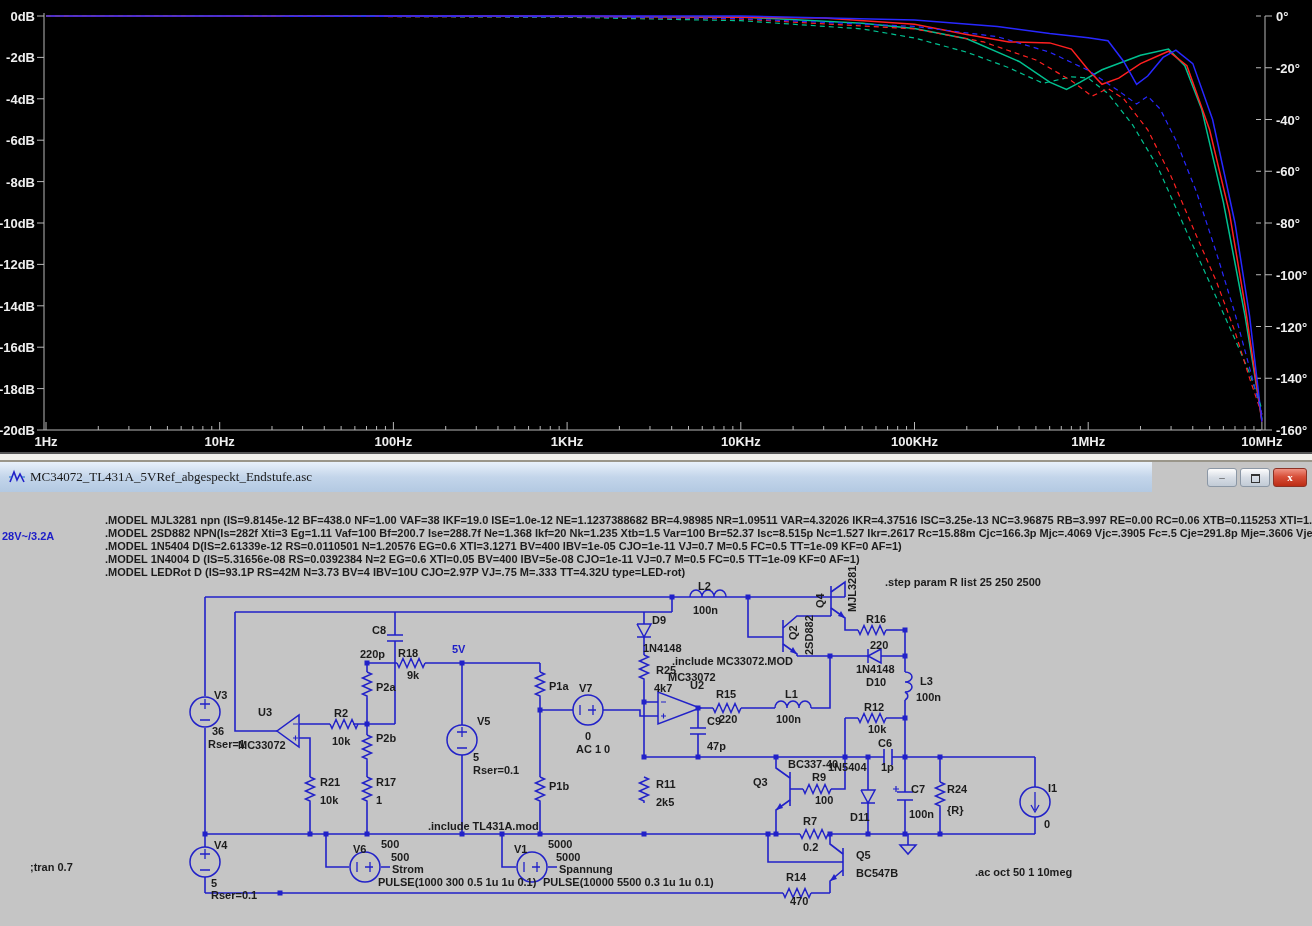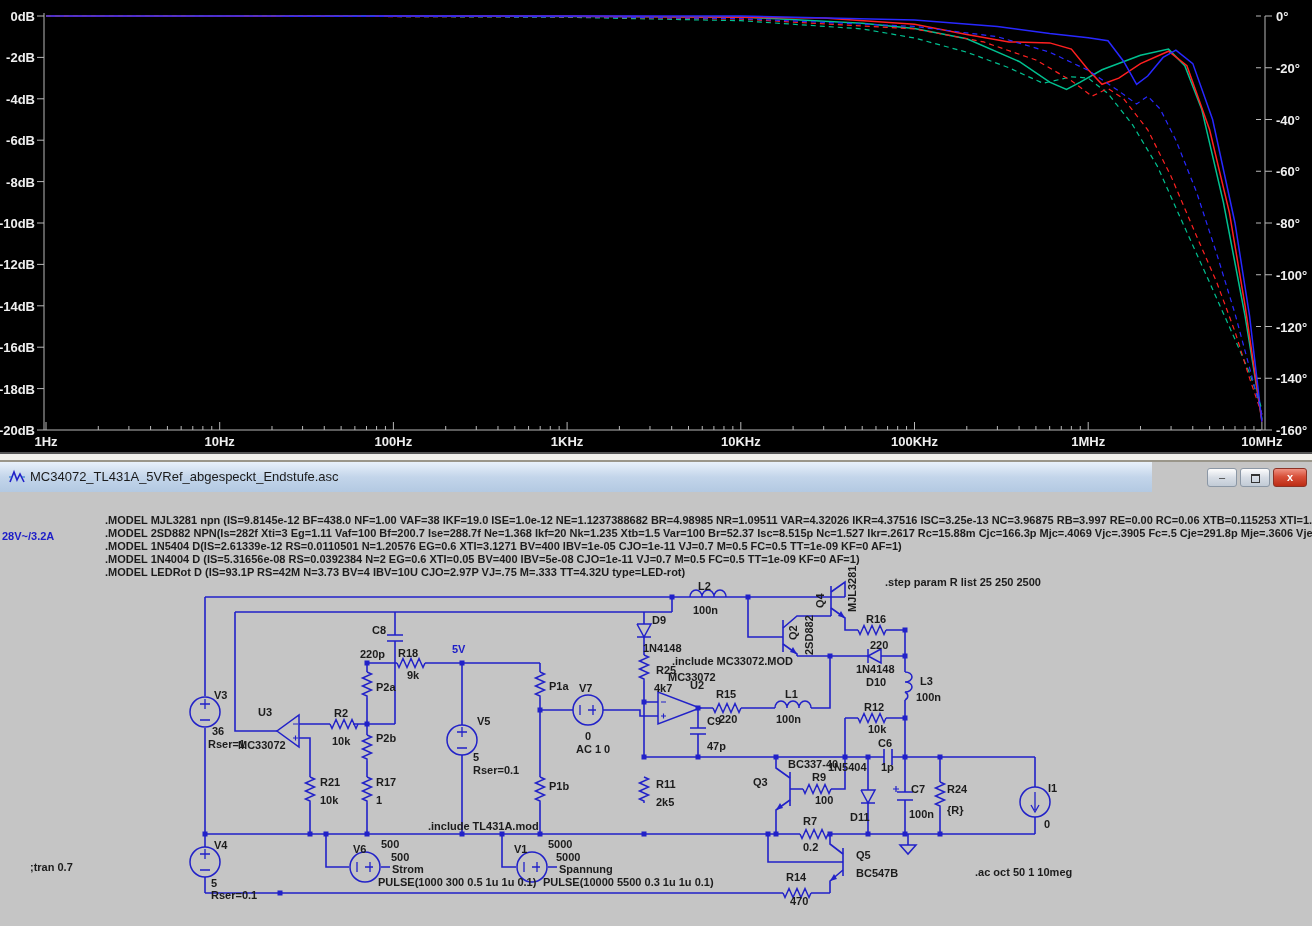--- a/index.html
+++ b/index.html
@@ -4,21 +4,21 @@
 <style>
   html,body{margin:0;padding:0;width:1312px;height:926px;overflow:hidden;
     font-family:"Liberation Sans",sans-serif;background:#c5c5c5;}
   #wavepane{position:absolute;left:0;top:0;width:1312px;height:452px;background:#000;padding-left:28px;}
   #wave-title{position:absolute;left:0;top:1px;width:1312px;text-align:center;
     font-size:14px;font-weight:bold;color:#2a2aff;}
   #plot-svg{position:absolute;left:0;top:0;}
   #divider{position:absolute;left:0;top:452px;width:1312px;height:10px;
     background:linear-gradient(#555 0 2px,#f2f1ec 2px 8px,#9a968a 8px 10px);}
   #titlebar{position:absolute;left:0;top:462px;width:1152px;height:30px;
-    background:linear-gradient(#e9f1fb,#c3d5ea 50%,#b3c9e2);border-bottom:1px solid #7a96b8;}
+    background:linear-gradient(#e9f1fb,#c3d5ea 50%,#b3c9e2);border-bottom:1px solid #7a96b8;font-family:Liberation Serif, serif;}
   #titlebar .apptitle{position:absolute;left:30px;top:7px;font-size:13px;color:#1a1a1a;}
   #app-icon{position:absolute;left:8px;top:6px;width:18px;height:18px;}
   .winbtn{position:absolute;top:6px;height:19px;border:1px solid #8b97a5;border-radius:3px;
     background:linear-gradient(#fdfdfd,#d7dde5 50%,#c2cbd6);text-align:center;
     font-size:11px;line-height:17px;color:#333;box-sizing:border-box;}
   #btn-min{left:1207px;width:30px;}
   #btn-restore{left:1240px;width:30px;}
   #btn-close{left:1273px;width:34px;background:linear-gradient(#ef9181,#d8503a 45%,#bc2c14);
     color:#fff;font-weight:bold;border-color:#8c3225;}
   .restore-glyph{display:inline-block;width:7px;height:6px;border:1px solid #333;

